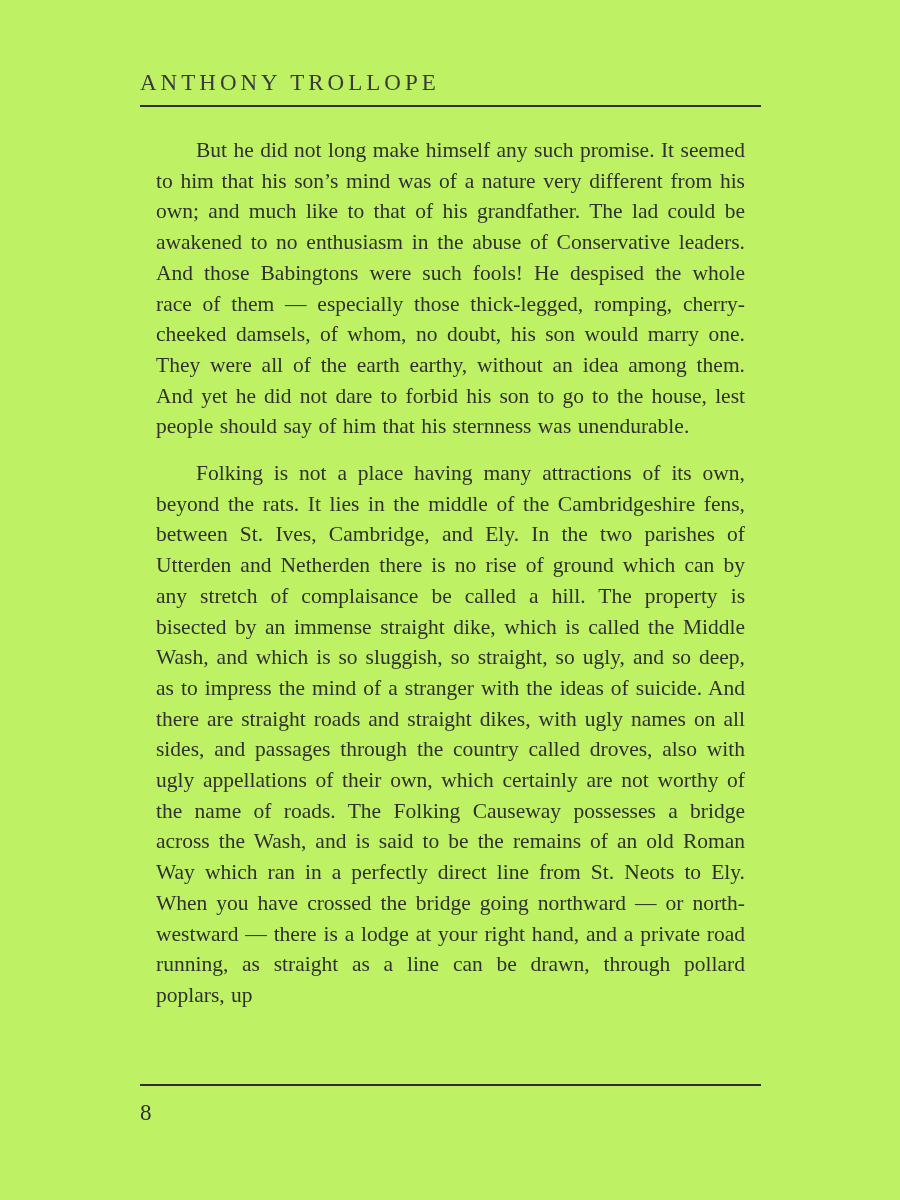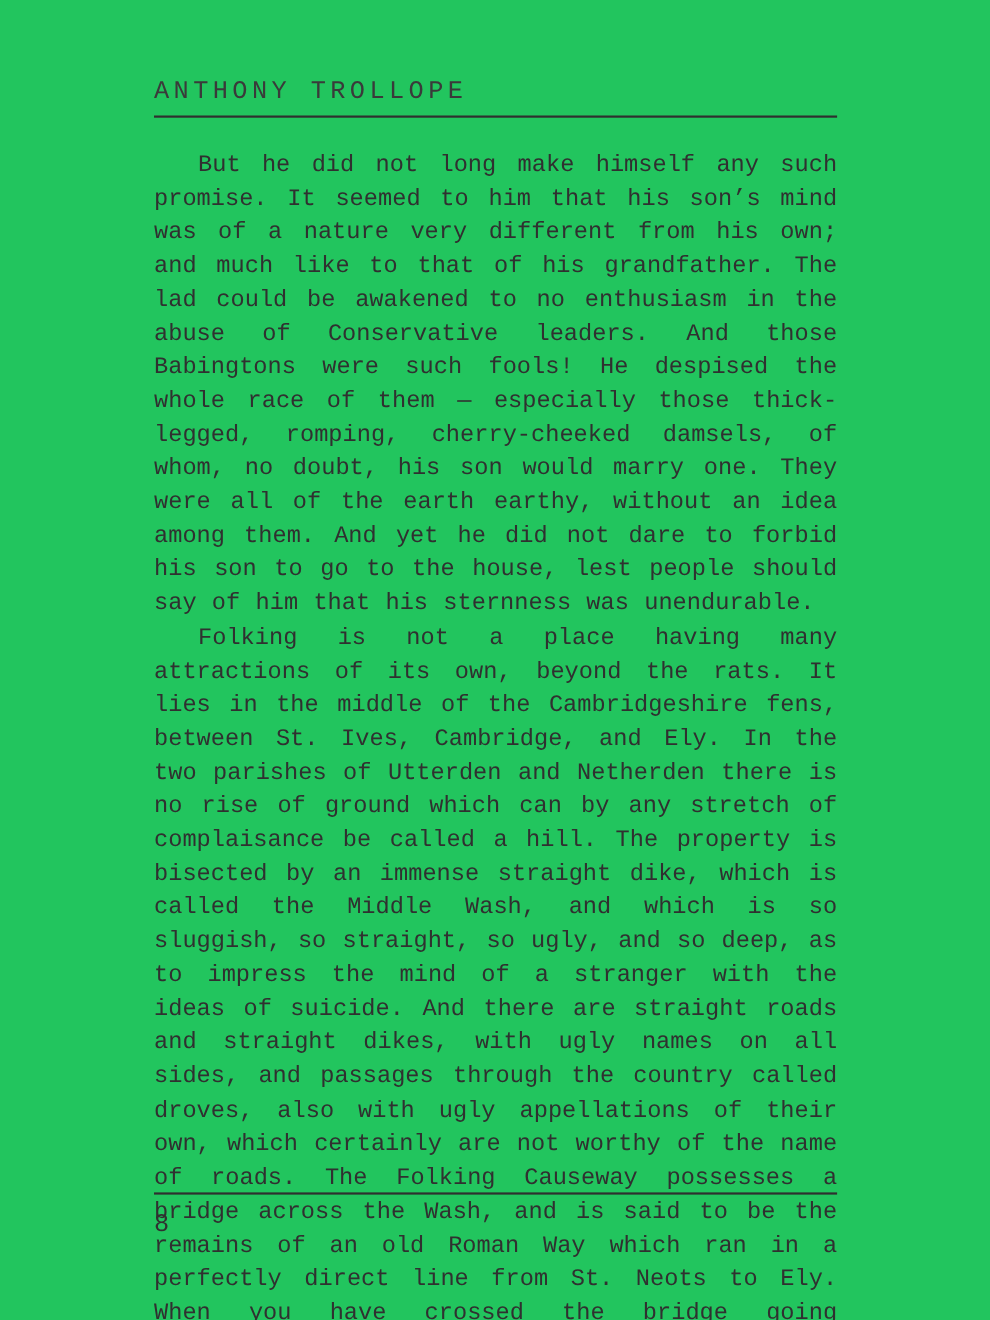--- a/index.html
+++ b/index.html
@@ -4,23 +4,23 @@
 <style>
   html, body {
     margin: 0;
     padding: 0;
     background: #ffffff;
   }
   .page {
     position: relative;
     width: 900px;
     height: 1200px;
-    background: #22c55e;
+    background: #bef264;
     color: #2a2a2a;
-    font-family: Liberation Mono, monospace;
+    font-family: Liberation Serif, serif;
     box-sizing: border-box;
     overflow: hidden;
   }
   .content {
     position: absolute;
     left: 140px;
     top: 70px;
     width: 621px;
   }
   .running-head {
@@ -33,21 +33,21 @@
     margin-bottom: 0;
   }
   .body-text {
     margin-top: 28px;
     font-size: 21.5px;
     line-height: 30.7px;
     text-align: justify;
     color: #303030;
   }
   .body-text p {
-    margin: 0;
+    margin: 16px;
     text-indent: 40px;
     word-spacing: 1px;
   }
   .footer {
     position: absolute;
     left: 140px;
     top: 1084px;
     width: 621px;
     border-top: 2px solid #2f2f2f;
   }

